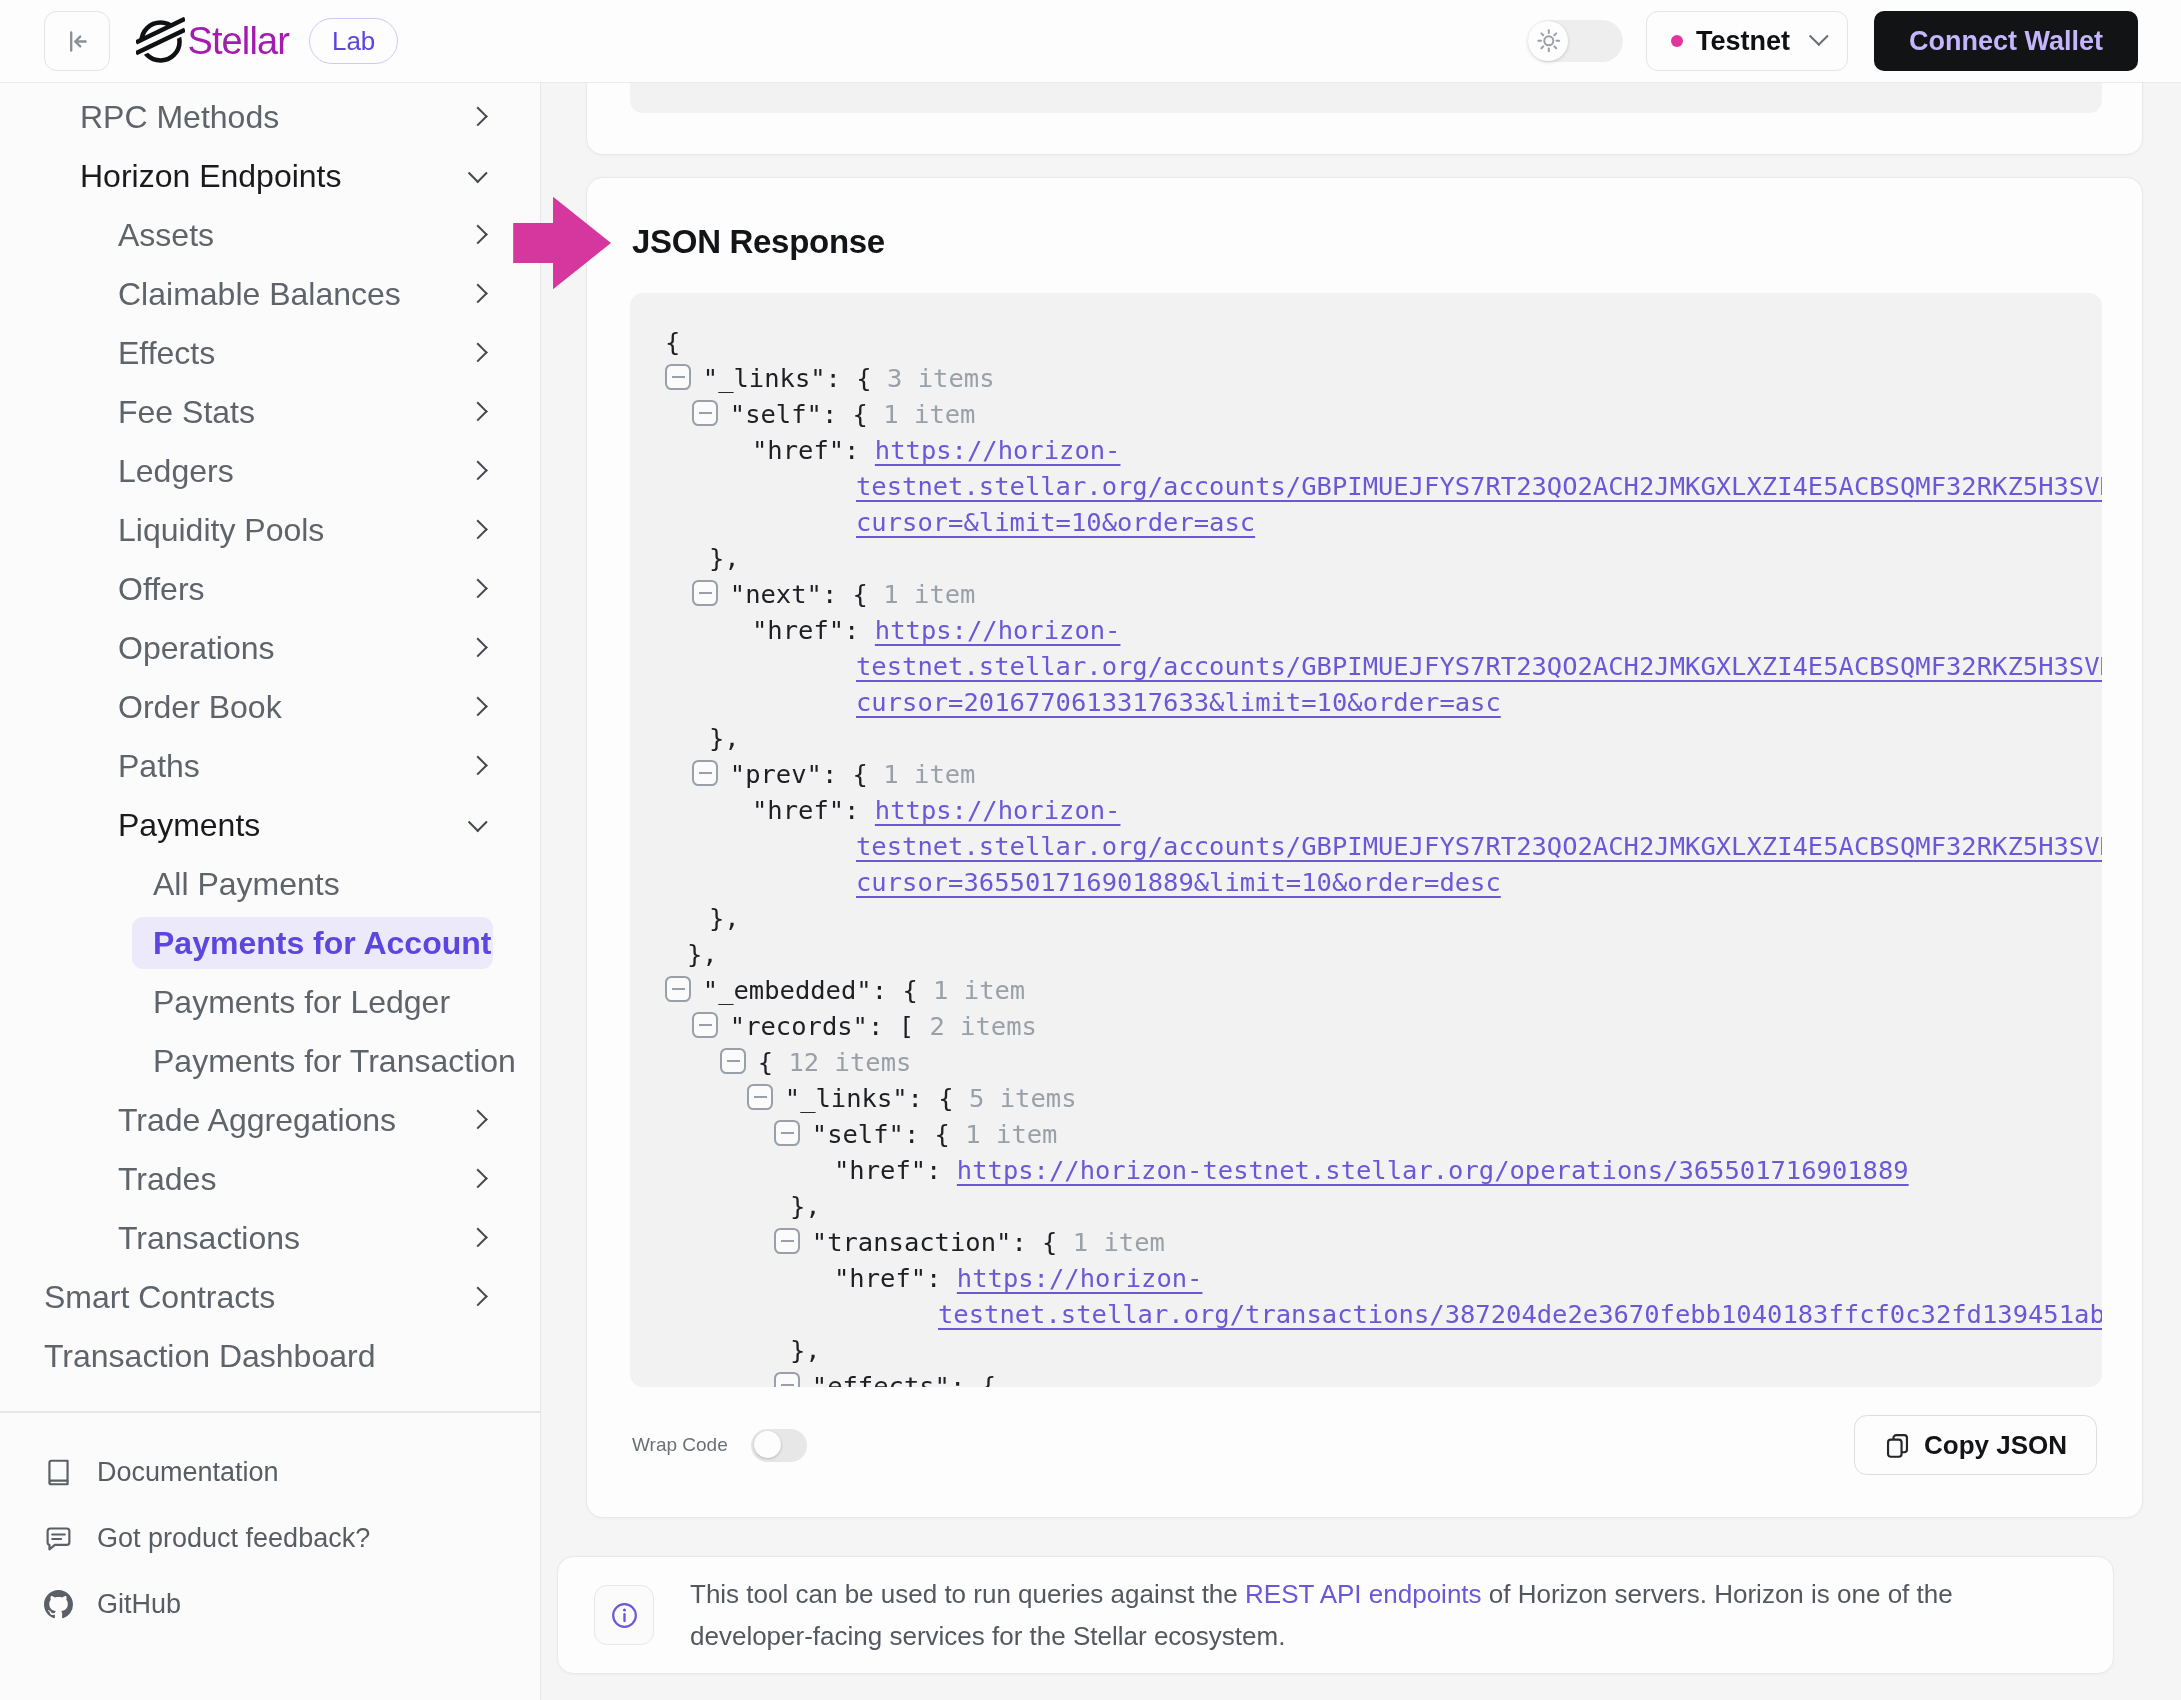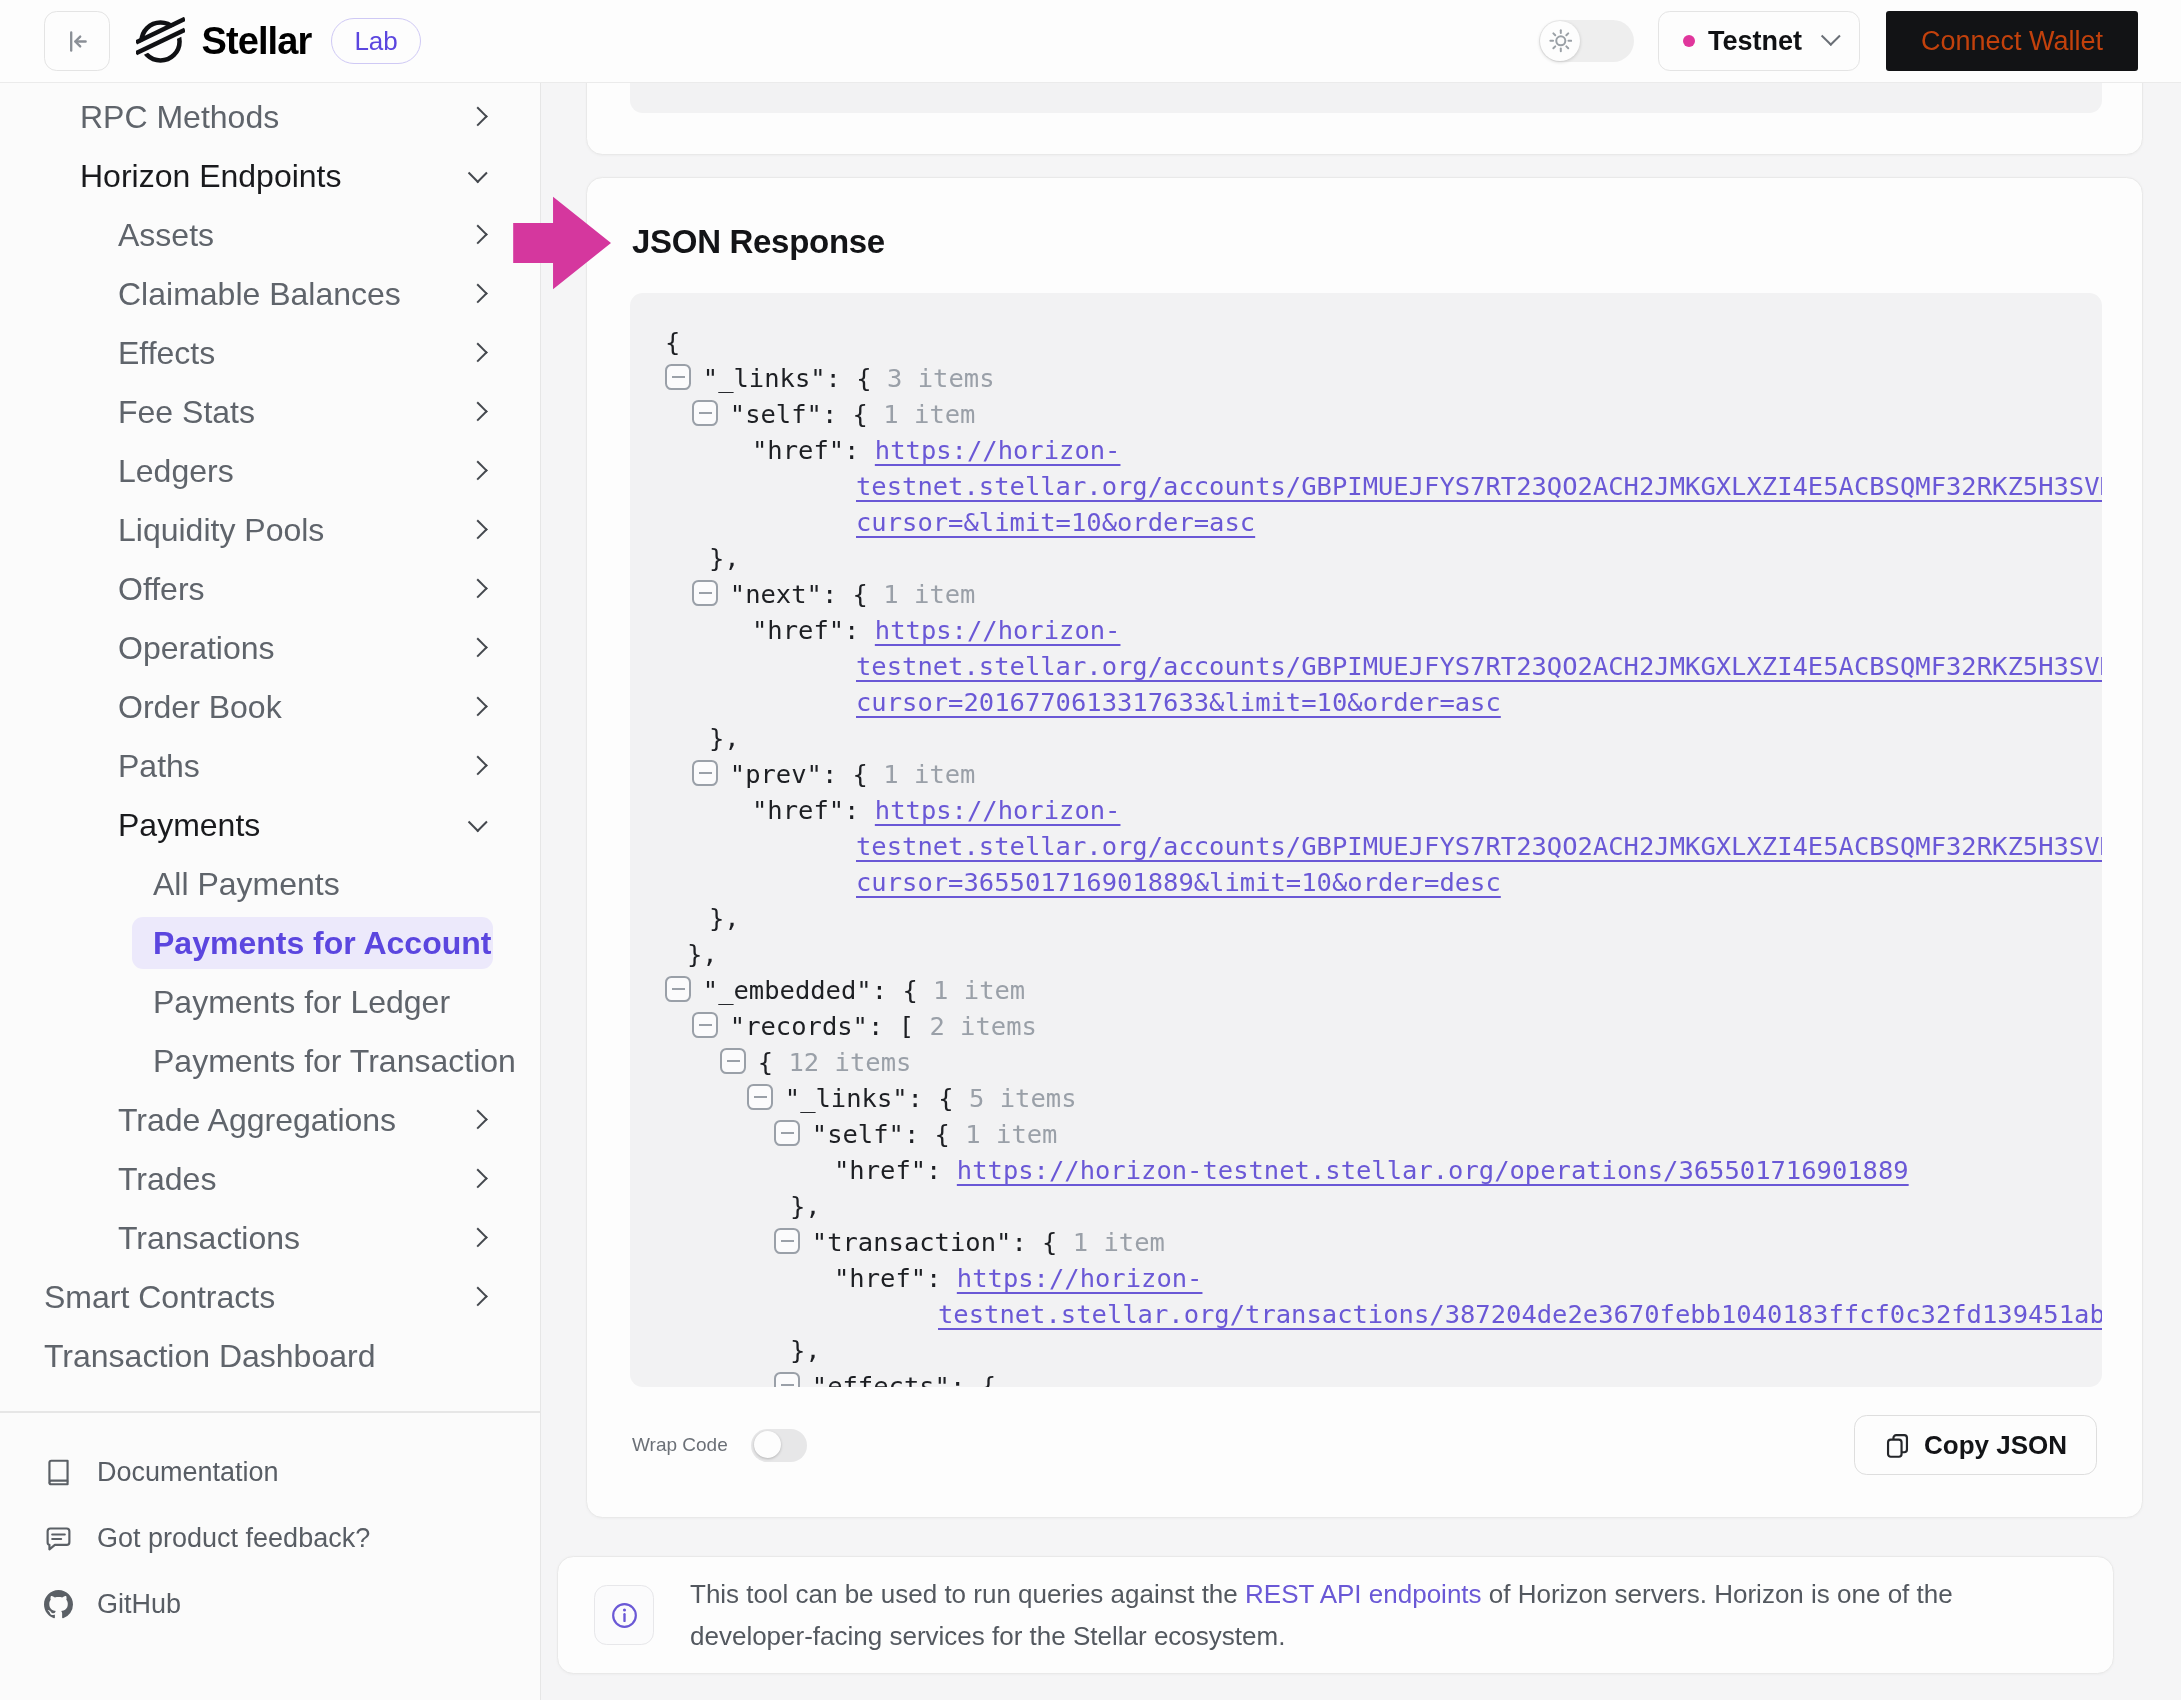--- a/index.html
+++ b/index.html
@@ -15,21 +15,21 @@
     position:absolute; left:0; top:0; width:2182px; height:82px;
     background:#fdfdfd; border-bottom:1.8px solid #ebebeb;
     display:flex; align-items:center; z-index:20;
   }
   .collapse-btn {
     width:64px; height:58px; margin-left:44px;
     border:1.8px solid #e4e4e4; border-radius:12.7px; background:#fdfdfd;
     display:flex; align-items:center; justify-content:center; cursor:pointer;
   }
   .logo-wrap { display:flex; align-items:center; margin-left:25.5px; }
-  .brand-name { font-size:38px; font-weight:700; color:#000000; letter-spacing:-0.9px; margin-left:17px; }
+  .brand-name { font-size:38px; font-weight:400; color:#a21caf; letter-spacing:-0.9px; margin-left:3px; }
   .lab-badge {
     margin-left:20px; height:44px; padding:0 22px; border:1.8px solid #cfc9f5;
     border-radius:23.6px; color:#5B46DF; font-size:26px; font-weight:500;
     display:flex; align-items:center; background:#fdfdfd;
   }
   .header-right { margin-left:auto; display:flex; align-items:center; margin-right:44px; }
   .theme-toggle {
     width:95px; height:42px; border-radius:21px; background:#eeeeee;
     position:relative; cursor:pointer; margin-right:23.6px;
   }
@@ -42,22 +42,22 @@
     height:58px; border:1.8px solid #e4e4e4; border-radius:11.8px; background:#fdfdfd;
     display:flex; align-items:center; padding:0 23.6px; cursor:pointer; margin-right:25.5px;
   }
   .net-dot { width:12.7px; height:12.7px; border-radius:50%; margin-right:12.7px; }
   .net-label { font-size:27px; font-weight:600; color:#101114; }
   .net-chev {
     width:11.8px; height:11.8px; border-right:2.7px solid #6a6f76; border-bottom:2.7px solid #6a6f76;
     transform:rotate(45deg) translateY(-2.7px); margin-left:20px; margin-top:-5.5px;
   }
   .connect-btn {
-    height:60px; padding:0 35px; background:#121315; border:none; border-radius:3px;
-    color:#c2410c; font-size:27px; font-weight:400; cursor:pointer;
+    height:60px; padding:0 35px; background:#121315; border:none; border-radius:10px;
+    color:#c4b5fd; font-size:27px; font-weight:700; cursor:pointer;
     font-family:"Liberation Sans", sans-serif;
   }
 
   
   .sidebar {
     position:absolute; left:0; top:82px; width:540px; height:1618px;
     background:#fbfbfb; border-right:1.8px solid #e6e6e6; z-index:10;
   }
   .side-nav { padding-top:5.5px; }
   .side-row { position:relative; height:59px; display:flex; align-items:center;

